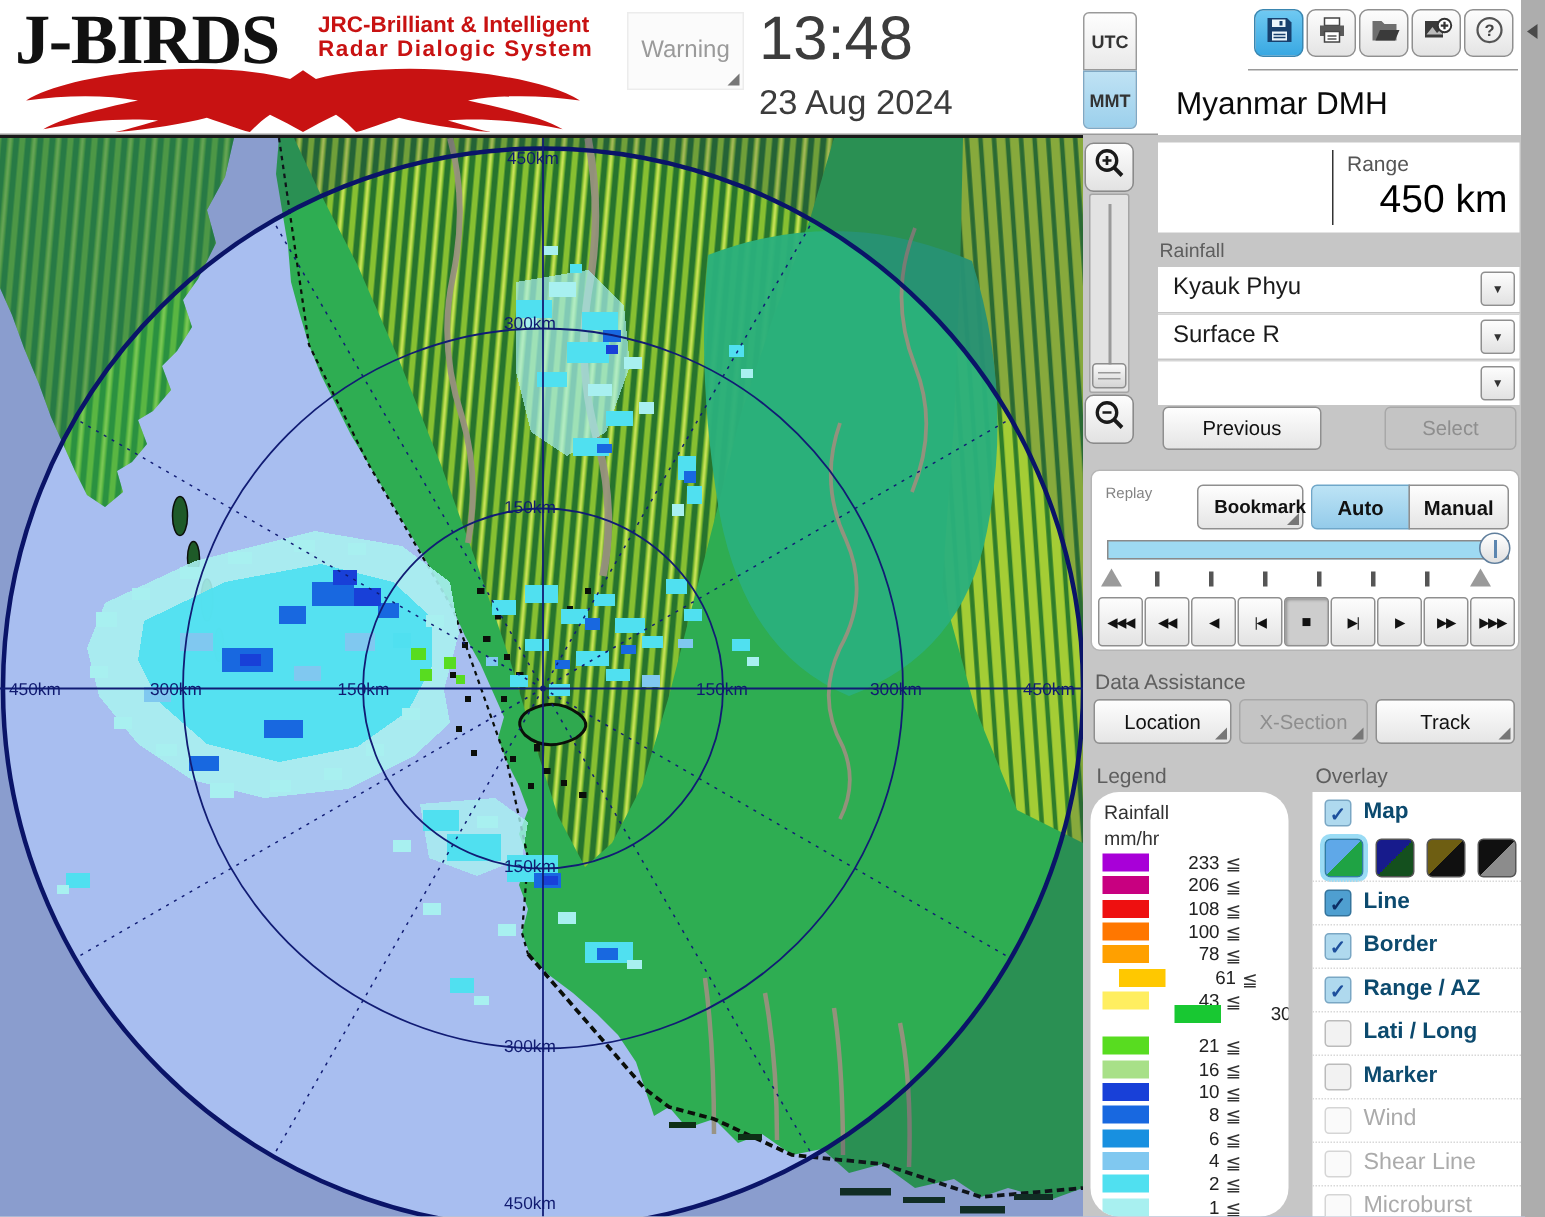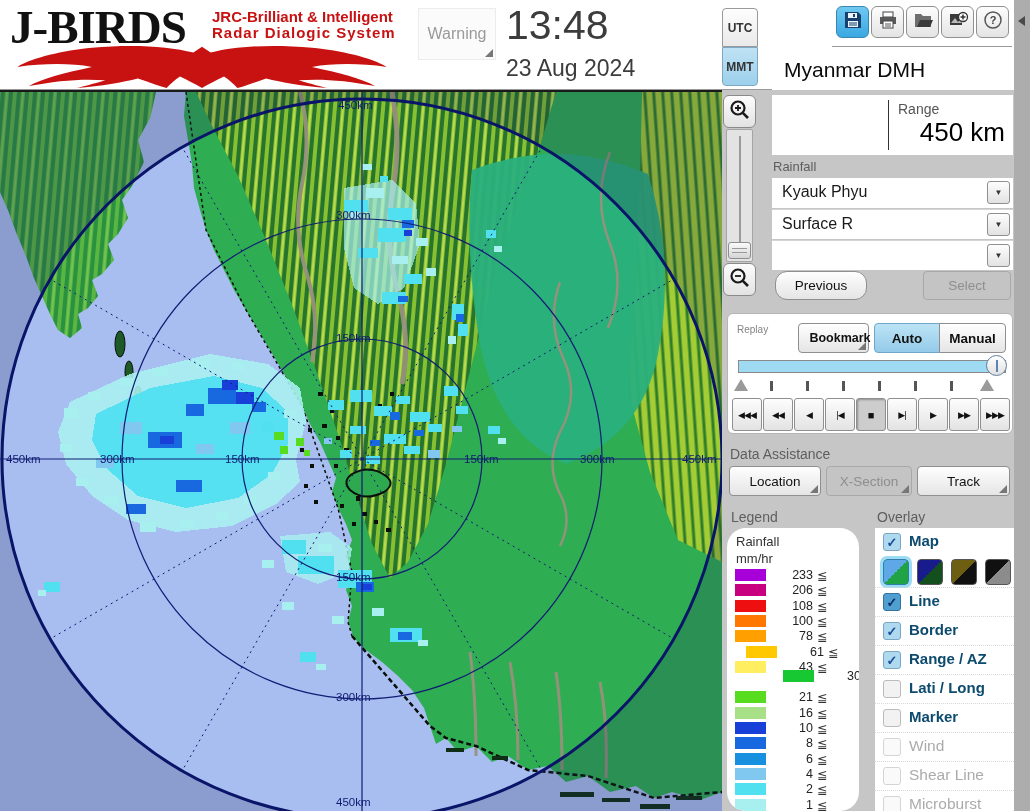--- a/index.html
+++ b/index.html
@@ -51,21 +51,21 @@
   #range-divider { position:absolute; left:116px; top:5px; width:1px; height:50px; background:#333; }
   #range-label { position:absolute; left:126px; top:6px; font-size:14px; color:#555; }
   #range-value { position:absolute; right:8px; top:22px; font-size:26px; color:#000; }
 
   #selection-label { position:absolute; left:773px; top:159px; font-size:13px; }
   .selrow { position:absolute; left:772px; width:241px; height:30px; background:#FFF; }
   .selrow .val { position:absolute; left:10px; top:5px; font-size:16px; color:#1A1A1A; }
   .selrow .dd { position:absolute; right:3px; top:3px; width:23px; height:23px; border:1px solid #8F8F8F; border-radius:3px; background:linear-gradient(#FDFDFD,#E2E2E2); display:flex; align-items:center; justify-content:center; font-size:8px; color:#333; }
   #sel-1 { top:178px; } #sel-2 { top:209px; border-top:1px solid #D5D5D5; } #sel-3 { top:240px; border-top:1px solid #D5D5D5; }
 
-  #btn-previous { left:775px; top:271px; width:92px; height:29px;border-radius:12px; }
+  #btn-previous { left:775px; top:271px; width:106px; height:29px; }
   #btn-select { left:923px; top:271px; width:88px; height:29px; }
 
   
   #replay-panel { position:absolute; left:727px; top:313px; width:286px; height:121px; background:#FFF; border:1px solid #B5B5B5; border-radius:6px; }
   #replay-label { position:absolute; left:9px; top:10px; font-size:10px; color:#848484; }
   #btn-bookmark { left:70px; top:9px; width:71px; height:30px; font-size:12.5px; font-weight:700;padding-left:13px; }
   #btn-auto { left:146px; top:9px; width:66px; height:30px; border-radius:4px 0 0 4px; background:linear-gradient(#BCE3F5,#94CBEA); border-color:#6FA7C9; font-weight:700; }
   #btn-manual { left:211px; top:9px; width:67px; height:30px; border-radius:0 4px 4px 0; font-weight:700; }
   #replay-slider { position:absolute; left:10px; top:46px; width:268px; height:13px; background:#9EDAF2; border:1px solid #8A8A8A; }
   #replay-thumb { position:absolute; left:258px; top:41px; width:21px; height:21px; border-radius:50%; background:linear-gradient(#FFFFFF,#E0E0E0); border:1px solid #5F7E9C; }

